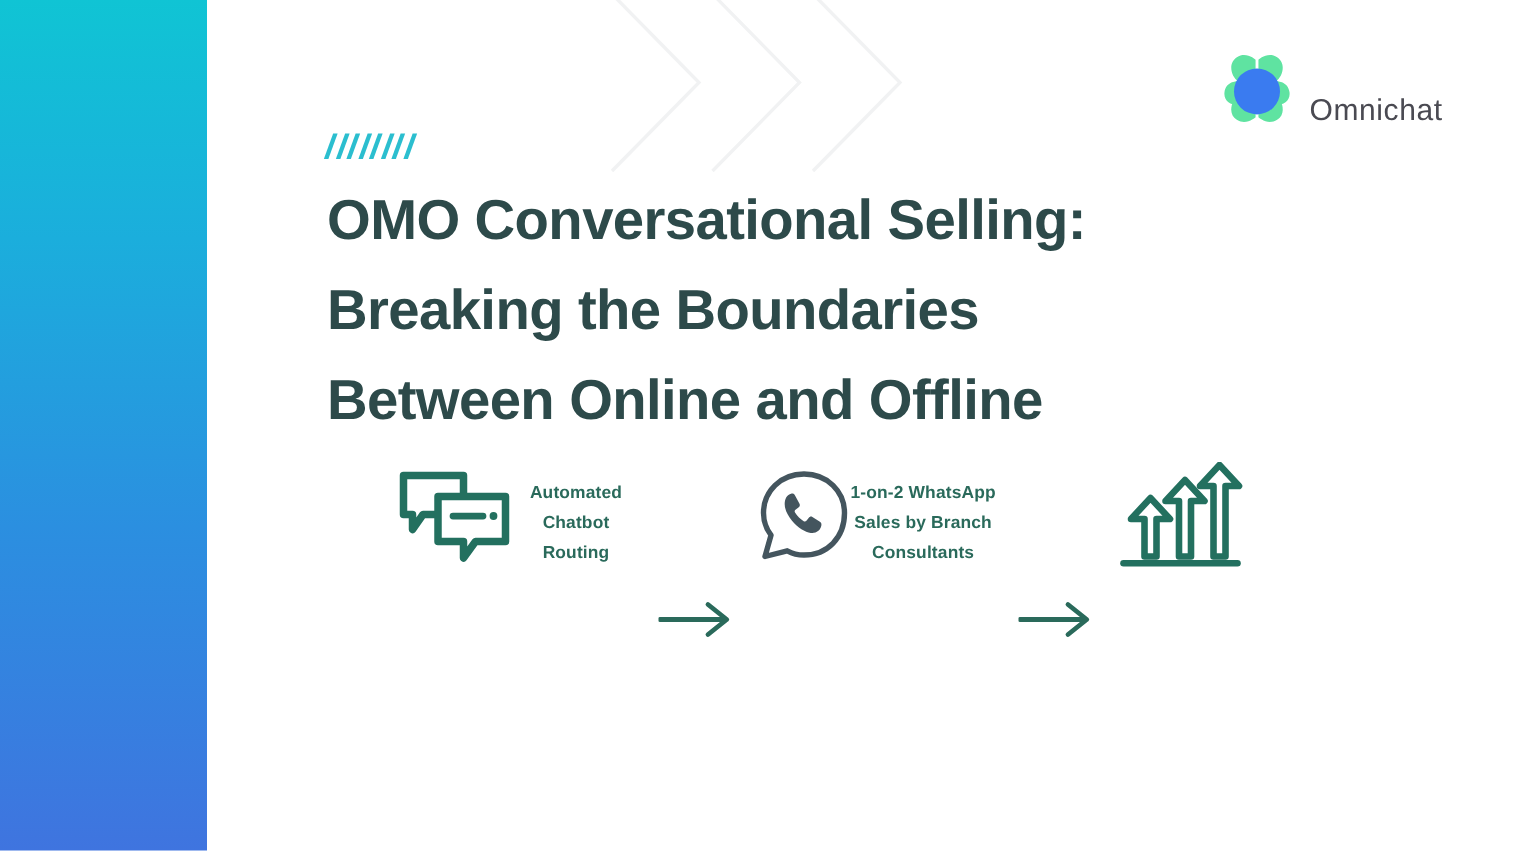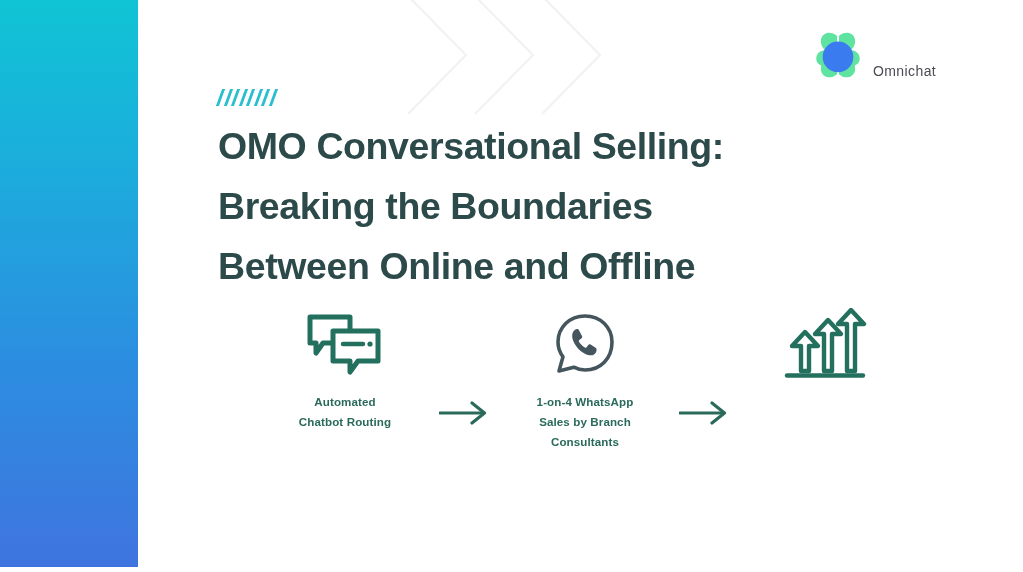--- a/index.html
+++ b/index.html
@@ -74,41 +74,41 @@
   .logo {
     position: absolute;
     left: 815px;
     top: 31px;
     display: flex;
     align-items: center;
     gap: 12px;
   }
   .logo-mark { width: 46px; height: 48px; display: block; }
   .logo-text {
-    font-size: 14px;
+    font-size: 20px;
     color: #4A4A52;
     letter-spacing: 0.4px;
     font-weight: 400;
     margin-top: 32px;
   }
 
   
   .steps {
     position: absolute;
     left: 265px;
     top: 305px;
     width: 640px;
     display: flex;
     align-items: flex-start;
     justify-content: space-between;
   }
   .step {
     width: 160px;
     display: flex;
-    flex-direction: column;
+    flex-direction: row;
     align-items: center;
   }
   .step-icon {
     height: 78px;
     display: flex;
     align-items: center;
     justify-content: center;
   }
   .step-label {
     margin-top: 9px;
@@ -192,21 +192,21 @@
       </svg>
     </div>
 
     <div class="step s2">
       <div class="step-icon">
         <svg width="62" height="64" viewBox="0 0 62 64" fill="none">
           <path d="M31 4 C15.5 4 4 15.5 4 30 C4 35.5 5.8 40.6 9 44.8 L5 59 L19.8 55.2 C23.2 57 27 58 31 58 C46.5 58 58 46.5 58 30 C58 15.5 46.5 4 31 4 Z" stroke="#44555E" stroke-width="3.6" fill="#ffffff" stroke-linejoin="round"></path>
           <path d="M23.5 17 C21.5 17 19 18.5 18.3 22 C17.5 26 19.3 30.6 23 35.2 C26.8 39.8 31.8 42.8 35.5 43.3 C39.2 43.8 41.6 41.6 42.3 39.4 C43 37.2 42.5 36.4 41.6 35.8 L36.6 32.6 C35.6 32 34.8 32.4 34.1 33.3 L32.6 35.2 C32.1 35.8 31.5 35.9 30.8 35.5 C28.9 34.4 26.3 31.9 25 29.7 C24.6 29 24.7 28.4 25.3 27.9 L27.3 26.4 C28.2 25.7 28.5 24.9 28 23.9 L25.2 18.7 C24.7 17.7 24.3 17 23.5 17 Z" fill="#44555E"></path>
         </svg>
       </div>
-      <div class="step-label">1-on-4 WhatsApp
+      <div class="step-label">1-on-2 WhatsApp
 Sales by Branch
 Consultants</div>
     </div>
 
     <div class="connector">
       <svg width="52" height="24" viewBox="0 0 52 24" fill="none">
         <path d="M1 12 H44" stroke="#2A6A5B" stroke-width="3.2" stroke-linecap="round"></path>
         <path d="M33 2 L45.5 12 L33 22" stroke="#2A6A5B" stroke-width="3.2" stroke-linecap="round" stroke-linejoin="round" fill="none"></path>
       </svg>
     </div>

